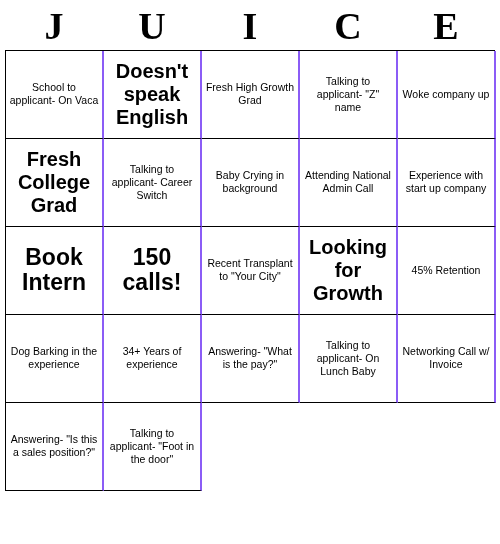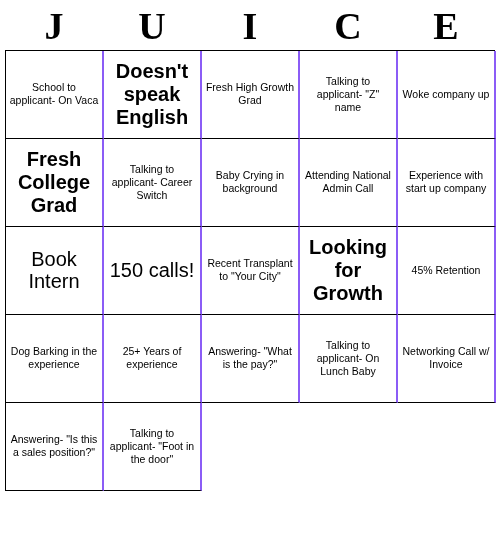--- a/index.html
+++ b/index.html
@@ -47,22 +47,22 @@
       font-size: 10.5px;
       line-height: 1.25;
       overflow: hidden;
     }
     .cell.large-text {
       font-size: 20px;
       font-weight: bold;
       line-height: 1.15;
     }
     .cell.xlarge-text {
-      font-size: 20px;
-      font-weight: normal;
+      font-size: 23px;
+      font-weight: bold;
       line-height: 1.1;
     }
   </style>
 </head>
 <body>
 
 <div class="bingo-card">
   <div class="header-row">
   <div class="header-cell">J</div>
       <div class="header-cell">U</div>
@@ -80,20 +80,20 @@
       <div class="cell">Talking to applicant- Career Switch</div>
       <div class="cell">Baby Crying in background</div>
       <div class="cell">Attending National Admin Call</div>
       <div class="cell">Experience with start up company</div>
       <div class="cell xlarge-text">Book Intern</div>
       <div class="cell xlarge-text">150 calls!</div>
       <div class="cell">Recent Transplant to "Your City"</div>
       <div class="cell large-text">Looking for Growth</div>
       <div class="cell">45% Retention</div>
       <div class="cell">Dog Barking in the experience</div>
-      <div class="cell">25+ Years of experience</div>
+      <div class="cell">34+ Years of experience</div>
       <div class="cell">Answering- "What is the pay?"</div>
       <div class="cell">Talking to applicant- On Lunch Baby</div>
       <div class="cell">Networking Call w/ Invoice</div>
       <div class="cell">Answering- "Is this a sales position?"</div>
       <div class="cell">Talking to applicant- "Foot in the door"</div>
     </div>
 </div>
 
 </body></html>

